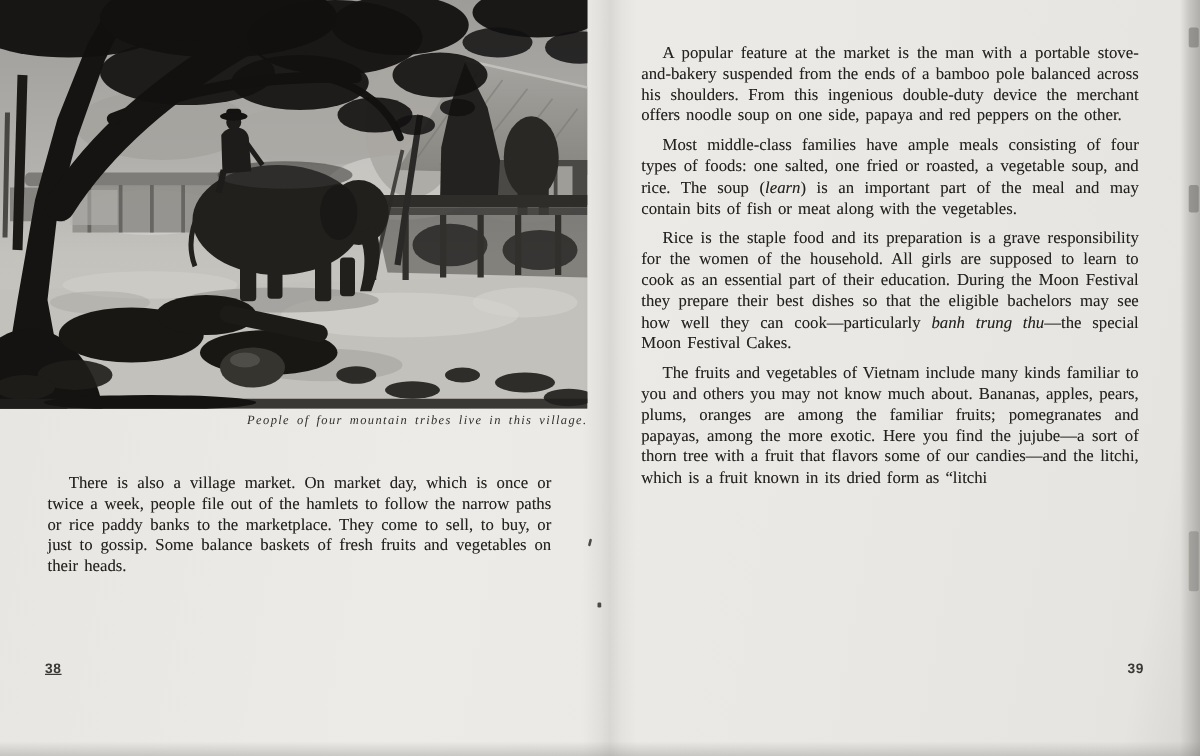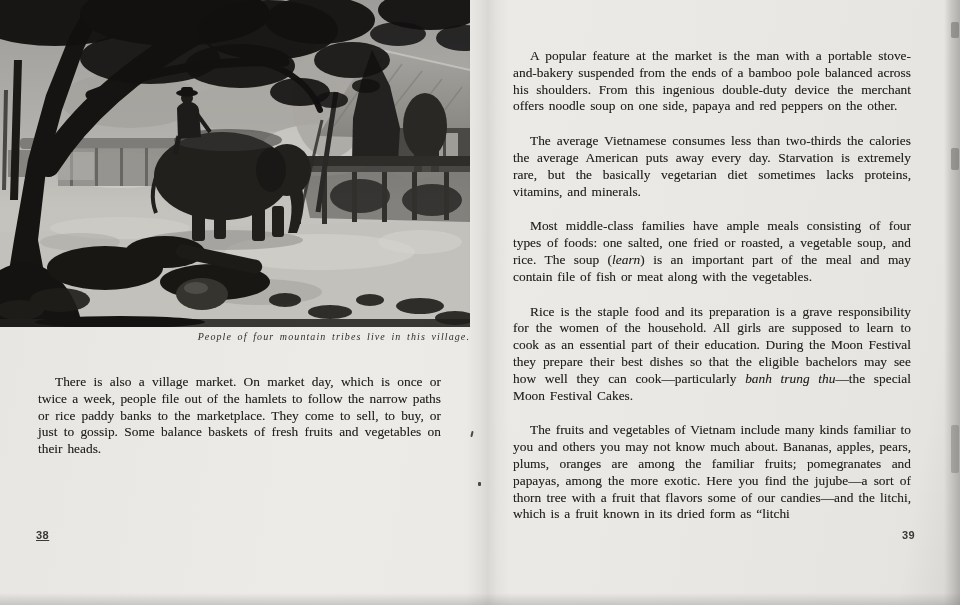--- a/index.html
+++ b/index.html
@@ -10,24 +10,24 @@
   }
   
   .photo{position:absolute;left:0;top:0;width:470px;height:327px;margin:0;}
   .photo svg{display:block;}
   .caption{
     position:absolute;left:0;top:331px;width:470px;text-align:right;
     font-style:italic;font-size:10px;letter-spacing:1.1px;word-spacing:2px;color:#2f2e2b;
   }
   .text-col p{
     font-size:13.4px;line-height:16.8px;text-align:justify;text-indent:17px;
-    margin:18px 0 7px 0;word-spacing:1.5px;color:#232220;
+    margin:4px 0 7px 0;word-spacing:1.5px;color:#232220;
     text-shadow:0 0 .4px rgba(40,38,35,.35);
   }
-  .left-col{position:absolute;left:38px;top:356px;width:403px;}
+  .left-col{position:absolute;left:38px;top:374px;width:403px;}
   .right-col{position:absolute;left:513px;top:30px;width:398px;}
   .right-col h2{
     font-family:"Liberation Sans","DejaVu Sans",sans-serif;
     font-size:15px;font-weight:700;letter-spacing:.2px;color:#161616;
     margin:4px 0 5px 0;text-indent:0;
   }
   .it{font-style:italic;}
   .page-num{
     position:absolute;top:529px;font-family:"Liberation Sans","DejaVu Sans",sans-serif;
     font-size:11px;font-weight:700;color:#3a3936;letter-spacing:.5px;
@@ -234,22 +234,21 @@
     <div class="text-col left-col">
       <p><span>There is also a village market.  On market day, which is once or twice a week, people file out of the hamlets to follow the narrow paths or rice paddy banks to the marketplace.  They come to sell, to buy, or just to gossip.  Some balance baskets of fresh fruits and vegetables on their heads.</span></p>
     </div>
 
     <div class="page-num num-left">38</div>
   </div>
 
   <div>
     <div class="text-col right-col">
       <p><span>A popular feature at the market is the man with a portable stove-and-bakery suspended from the ends of a bamboo pole balanced across his shoulders.  From this ingenious double-duty device the merchant offers noodle soup on one side, papaya and red peppers on the other.</span></p>
-      <p><span>The average Vietnamese consumes less than two-thirds the calories the average American puts away every day.  Starvation is extremely rare, but the basically vegetarian diet sometimes lacks proteins, vitamins, and minerals.</span></p>
-      <p><span>Most middle-class families have ample meals consisting of four types of foods: one salted, one fried or roasted, a vegetable soup, and rice.  The soup (</span><span class="it">learn</span><span>) is an important part of the meal and may contain file of fish or meat along with the vegetables.</span></p>
+      <p><span>Most middle-class families have ample meals consisting of four types of foods: one salted, one fried or roasted, a vegetable soup, and rice.  The soup (</span><span class="it">learn</span><span>) is an important part of the meal and may contain bits of fish or meat along with the vegetables.</span></p>
       <p><span>Rice is the staple food and its preparation is a grave responsibility for the women of the household.  All girls are supposed to learn to cook as an essential part of their education.  During the Moon Festival they prepare their best dishes so that the eligible bachelors may see how well they can cook—particularly </span><span class="it">banh trung thu</span><span>—the special Moon Festival Cakes.</span></p>
       <p><span>The fruits and vegetables of Vietnam include many kinds familiar to you and others you may not know much about.  Bananas, apples, pears, plums, oranges are among the familiar fruits; pomegranates and papayas, among the more exotic.  Here you find the jujube—a sort of thorn tree with a fruit that flavors some of our candies—and the litchi, which is a fruit known in its dried form as “litchi</span></p>
     </div>
     <div class="page-num num-right">39</div>
   </div>
 
   <div class="gutter-shadow"></div>
   <div class="edge-right">
     <div class="edge-blob blob1"></div>
     <div class="edge-blob blob2"></div>

